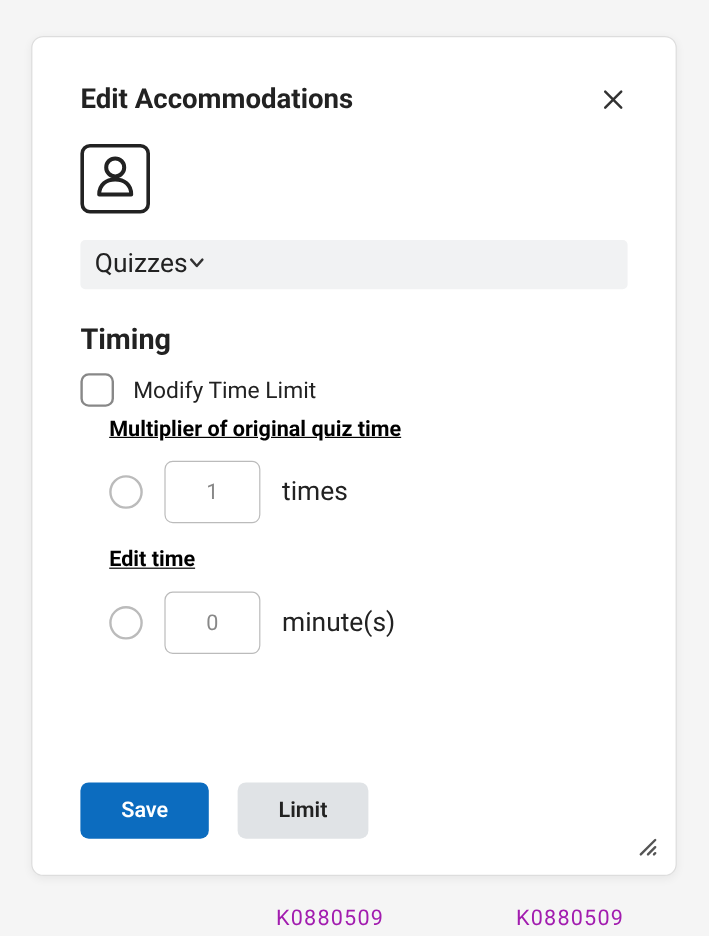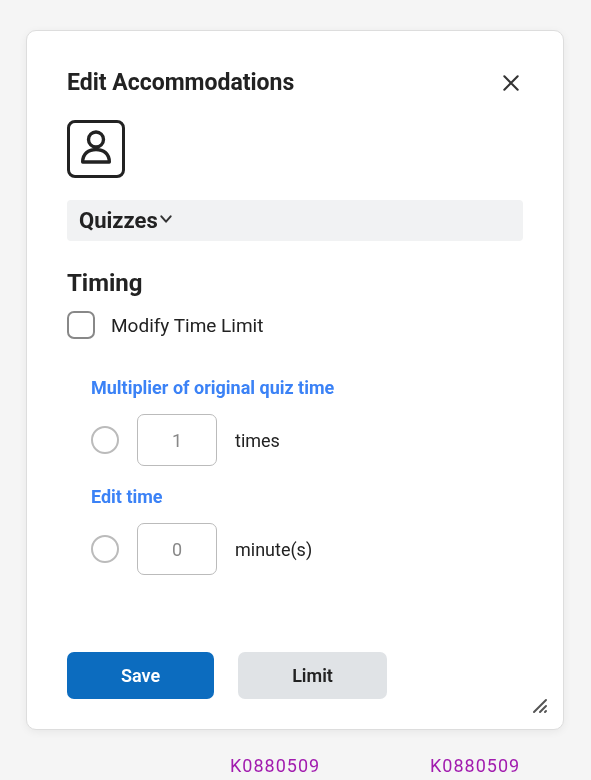--- a/index.html
+++ b/index.html
@@ -75,37 +75,37 @@
       background: #f1f2f3;
       padding: 8px 12px;
       border-radius: 4px;
       display: flex;
       align-items: center;
       cursor: pointer;
       margin-bottom: 28px;
     }
     .section-dropdown-label {
       font-size: 22px;
-      font-weight: 700;
+      font-weight: 400;
       color: #222;
     }
     .section-dropdown svg {
       width: 16px;
       height: 16px;
     }
     .group-heading {
       font-size: 24px;
       font-weight: 700;
       color: #222;
       margin-bottom: 14px;
     }
     .checkbox-row {
       display: flex;
       align-items: center;
-      margin-bottom: 38px;
+      margin-bottom: 8px;
     }
     .checkbox {
       width: 28px;
       height: 28px;
       border: 2px solid #888;
       border-radius: 7px;
       margin-right: 16px;
       cursor: pointer;
       background: #fff;
     }
@@ -113,22 +113,23 @@
       font-size: 19px;
       color: #222;
     }
     .sub-section {
       padding-left: 24px;
       margin-bottom: 20px;
     }
     .sub-label {
       font-size: 18px;
       font-weight: 700;
-      color: #3b82f6;
+      color: #000000;
       margin-bottom: 16px;
+      text-decoration: underline;
     }
     .input-row {
       display: flex;
       align-items: center;
       gap: 18px;
     }
     .radio {
       width: 28px;
       height: 28px;
       border: 2px solid #bbb;
@@ -143,32 +144,32 @@
       border: 1px solid #bbb;
       border-radius: 7px;
       background: #fff;
       text-align: center;
       font-size: 18px;
       color: #888;
       outline: none;
       font-family: inherit;
     }
     .unit-label {
-      font-size: 18px;
+      font-size: 22px;
       color: #222;
     }
     .modal-footer {
       margin-top: auto;
       display: flex;
       align-items: center;
       gap: 24px;
     }
     .btn {
       border: none;
-      padding: 13px 54px;
+      padding: 13px 34px;
       border-radius: 7px;
       font-size: 18px;
       font-weight: 600;
       cursor: pointer;
       font-family: inherit;
     }
     .btn-primary {
       background: #0c6cbf;
       color: #fff;
     }

